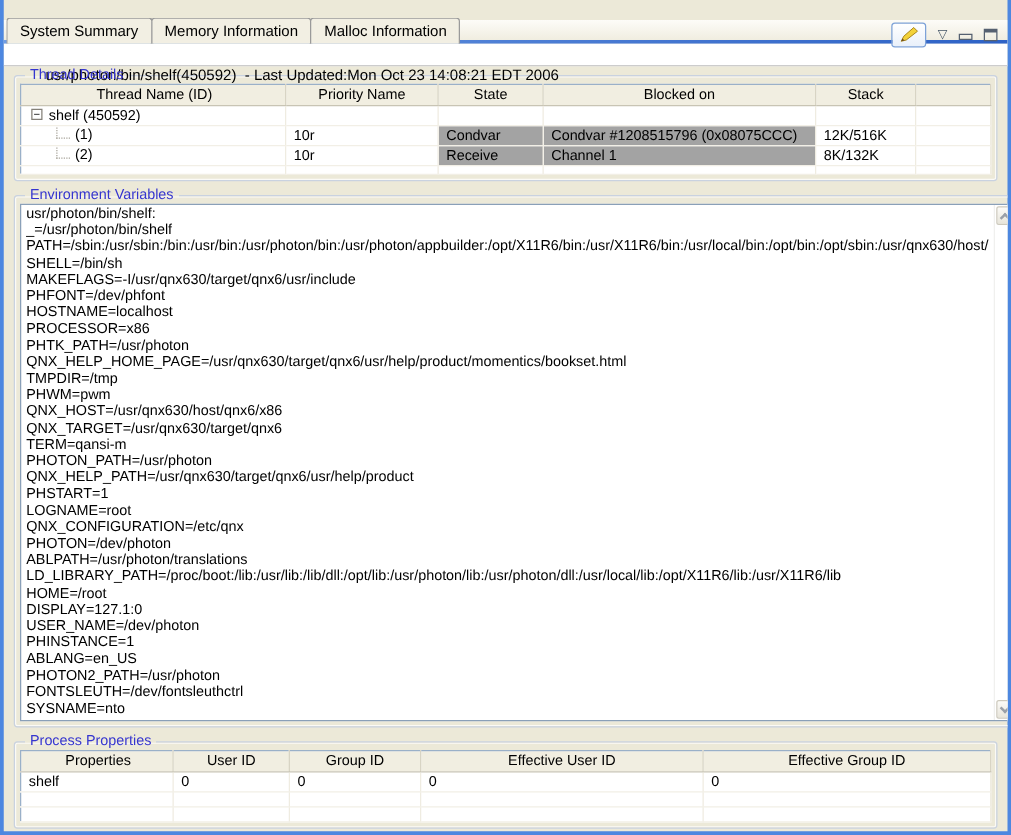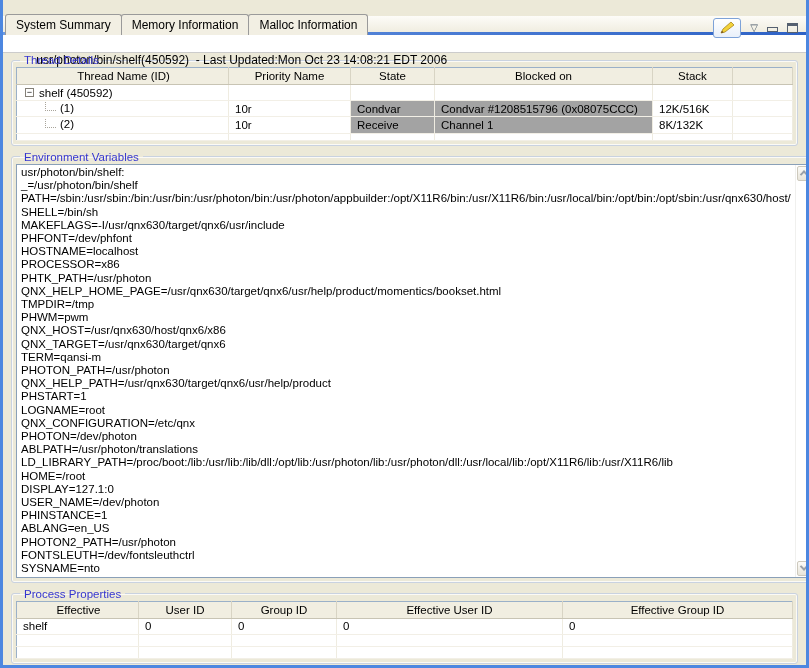--- a/index.html
+++ b/index.html
@@ -173,21 +173,21 @@
       <table class="grid">
         <colgroup>
           <col style="width:122px">
             <col style="width:93px">
             <col style="width:105px">
           <col style="width:226px">
             <col>
         </colgroup>
         <thead>
           <tr>
-            <th style="padding-left:8px">Effective</th>
+            <th style="padding-left:8px">Properties</th>
             <th>User ID</th>
             <th>Group ID</th>
             <th>Effective User ID</th>
             <th>Effective Group ID</th>
           </tr>
         </thead>
         <tbody id="process-body">
             <tr>
               <td>shelf</td>
               <td>0</td>

